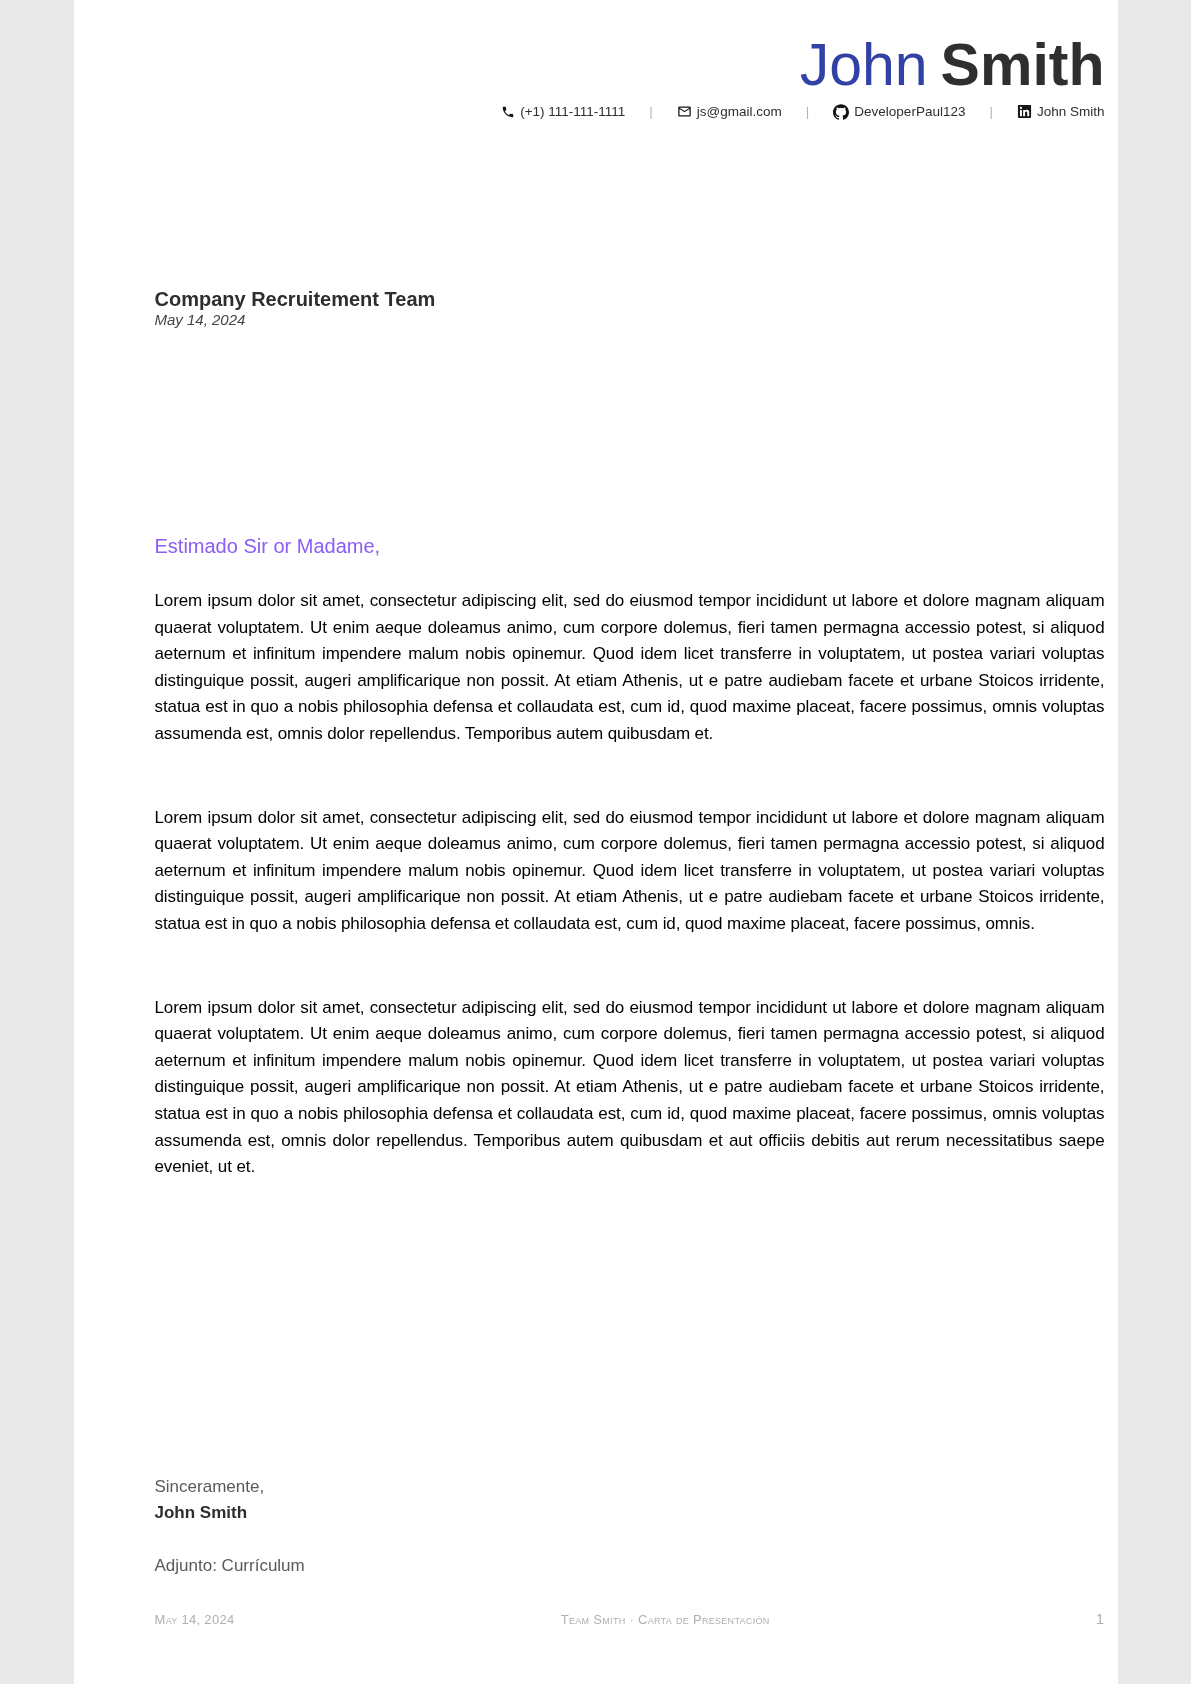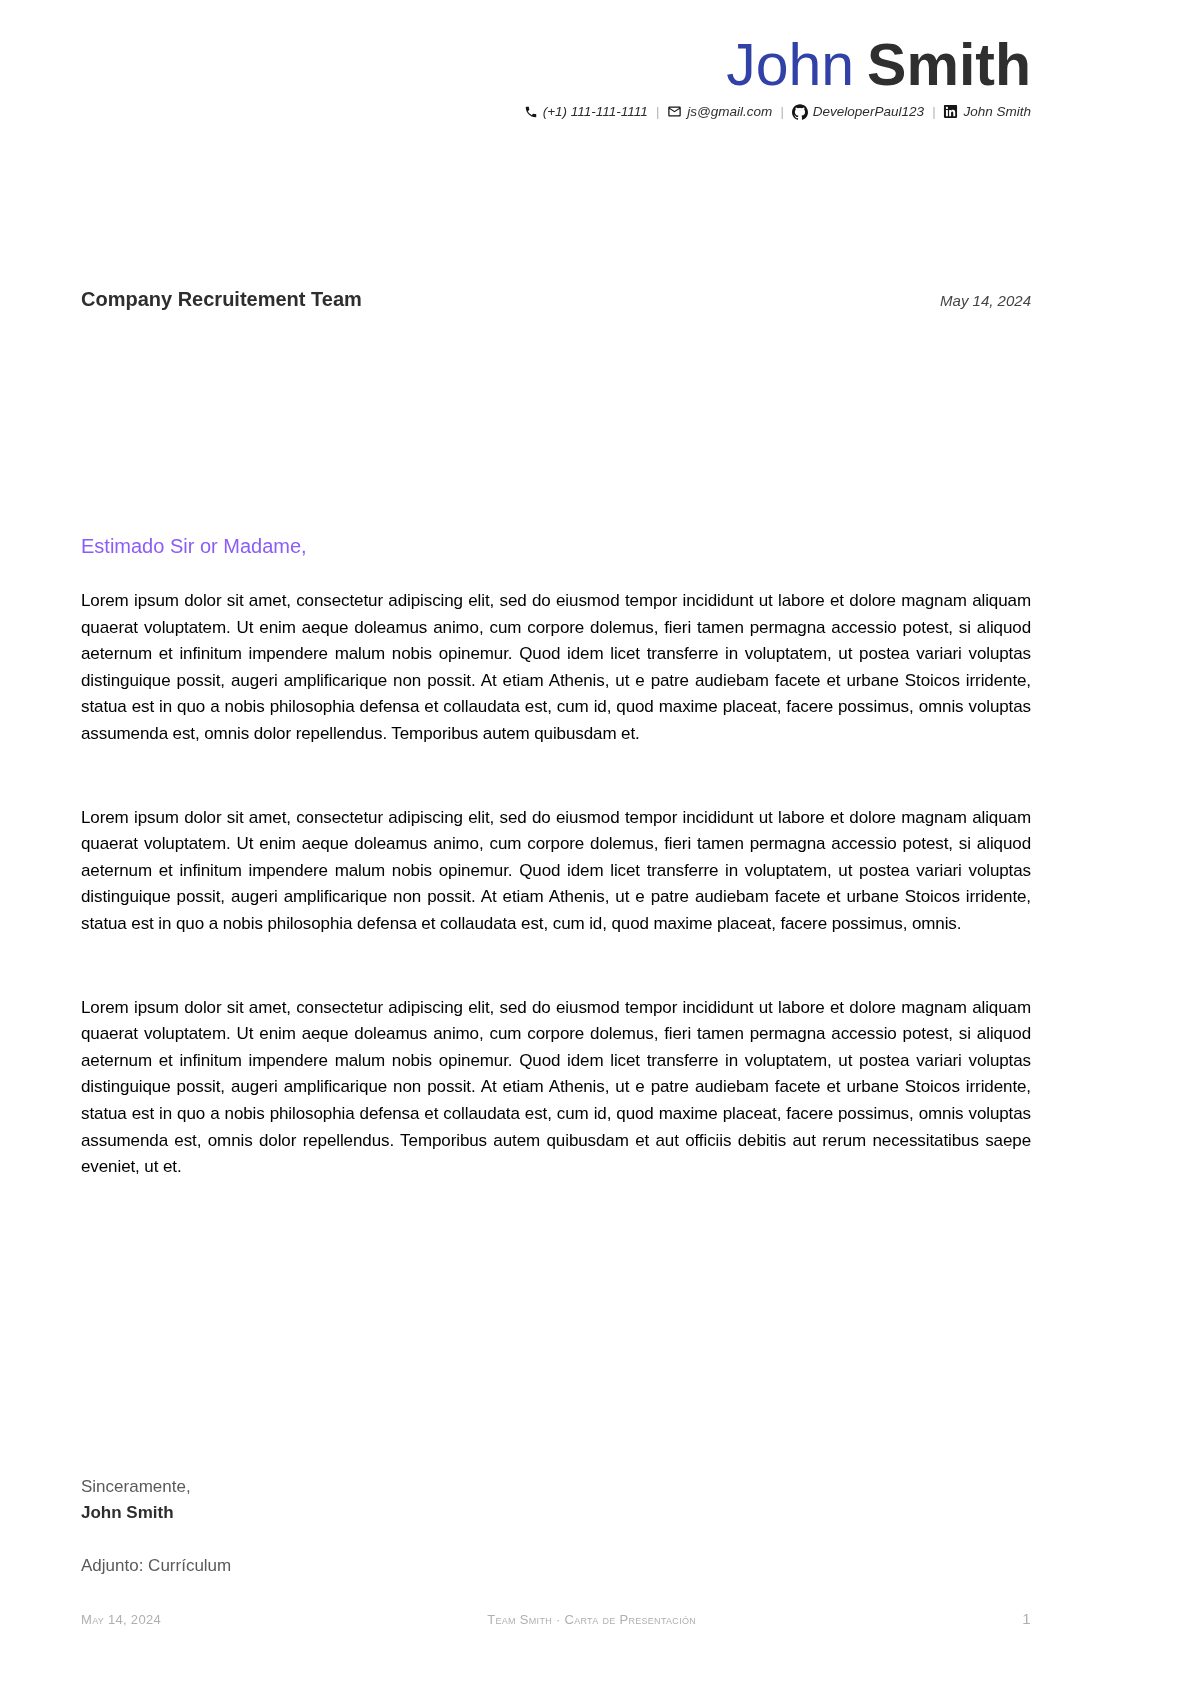--- a/index.html
+++ b/index.html
@@ -1,47 +1,47 @@
 <!DOCTYPE html>
 <html><head>
 <meta charset="utf-8">
 <style>
   * { margin:0; padding:0; box-sizing:border-box; }
   html,body { background:#e9e9e9; }
   .page {
     position:relative;
-    width:1191px; height:1684px;
+    width:1044px; height:1684px;
     background:#ffffff;
     font-family:"Liberation Sans", sans-serif;
     overflow:hidden;
     margin:0 auto;
   }
 
   
   .cv-header { position:absolute; top:34px; left:81px; width:950px; text-align:right; }
   .name { font-size:59px; line-height:62px; letter-spacing:0; white-space:nowrap; }
   .name .first { color:#3241A5; font-weight:200; }
   .name .last  { color:#2F2F2F; font-weight:700; margin-left:13px; }
   .position {
     margin-top:13px; font-variant:small-caps; font-weight:600;
     font-size:16.5px; color:#3C4EA8; letter-spacing:0.4px; line-height:22px;
   }
   .hdr-addr { margin-top:5px; font-weight:700; font-size:15.5px; color:#3D3D3D; line-height:20px; }
   .contacts {
     margin-top:6px; display:flex; justify-content:flex-end; align-items:center;
-    gap:8px; font-size:13.5px; color:#2E2E2E; line-height:19px;font-style:italic;
+    gap:24px; font-size:13.5px; color:#2E2E2E; line-height:19px;
   }
   .contact { display:inline-flex; align-items:center; gap:5px; color:#2E2E2E; text-decoration:none; }
   .contact svg { display:block; }
   .sep { color:#B5B5B5; font-weight:300; }
 
   
   .recipient-row {
     position:absolute; top:288px; left:81px; width:950px;
-    display:flex; justify-content:space-between; align-items:baseline;
+    display:flex; justify-content:space-between; align-items:baseline;flex-direction:column;
   }
   .recipient { font-size:20px; font-weight:700; color:#2E2E2E; }
   .letter-date { font-style:italic; font-size:15px; color:#444444; }
 
   
   .org-block { position:absolute; top:341px; left:81px; }
   .org-name { font-variant:small-caps; font-size:15.5px; color:#4F4F4F; line-height:18px; }
   .org-addr { text-transform:uppercase; font-size:13.5px; color:#6F6F6F; margin-top:11px; line-height:17px; }
 
   

